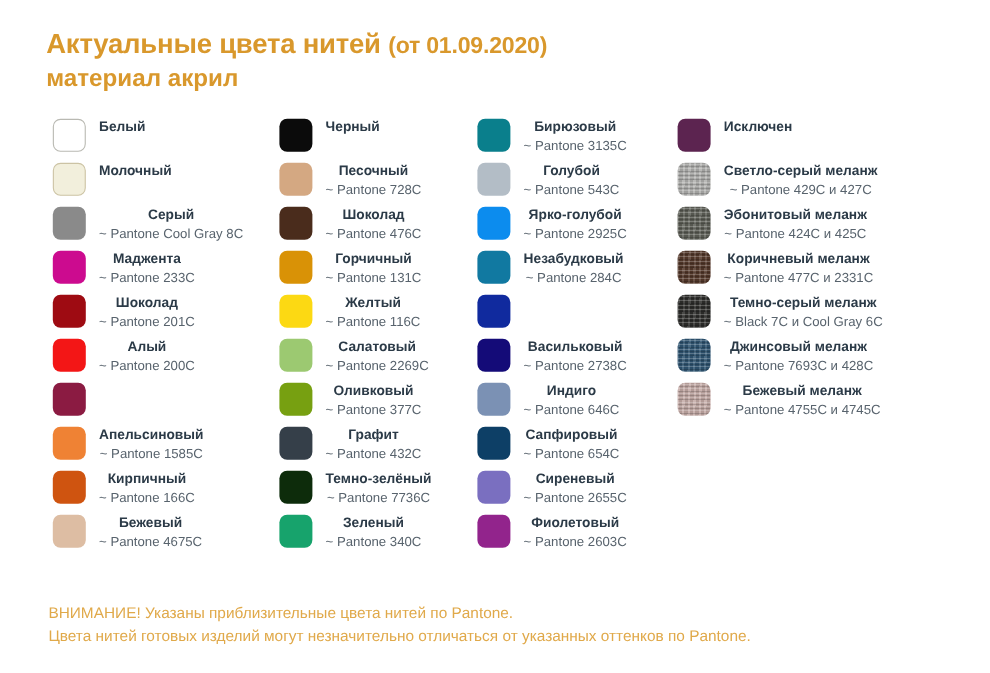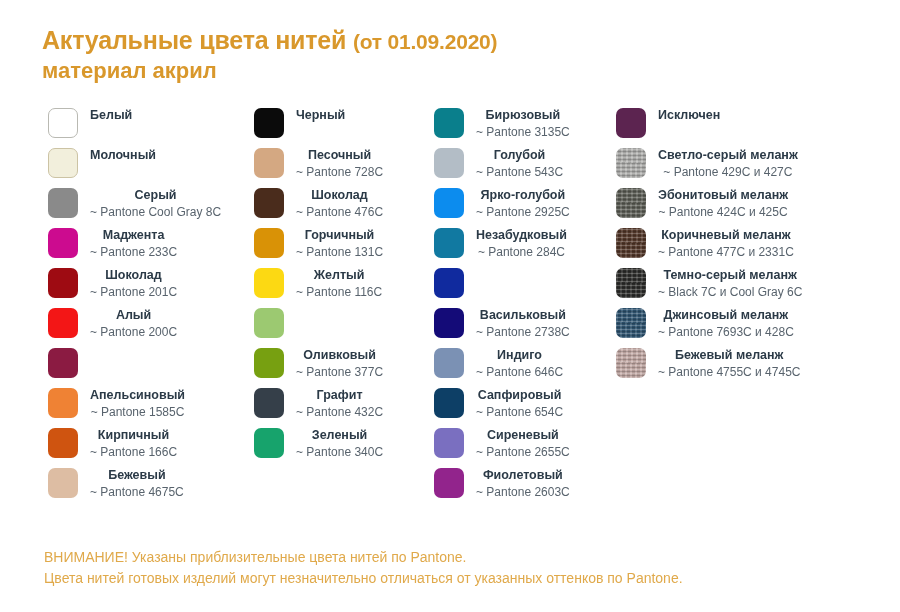--- a/index.html
+++ b/index.html
@@ -290,37 +290,50 @@
         </div>
         <div class="labels">
           <div class="name">Желтый</div>
           <div class="pantone">~ Pantone 116C</div>
         </div>
       </div>
       <div class="swatch-row">
         <div class="chip-wrap">
           <div class="chip" style="background: rgb(156, 201, 113);"></div>
         </div>
+        <div class="labels">
+          <div class="name">Салатовый</div>
+          <div class="pantone">~ Pantone 2269C</div>
+        </div>
       </div>
       <div class="swatch-row">
         <div class="chip-wrap">
           <div class="chip" style="background: rgb(119, 160, 17);"></div>
         </div>
         <div class="labels">
           <div class="name">Оливковый</div>
           <div class="pantone">~ Pantone 377C</div>
         </div>
       </div>
       <div class="swatch-row">
         <div class="chip-wrap">
           <div class="chip" style="background: rgb(53, 63, 73);"></div>
         </div>
         <div class="labels">
           <div class="name">Графит</div>
           <div class="pantone">~ Pantone 432C</div>
+        </div>
+      </div>
+      <div class="swatch-row">
+        <div class="chip-wrap">
+          <div class="chip" style="background: rgb(13, 44, 11);"></div>
+        </div>
+        <div class="labels">
+          <div class="name">Темно-зелёный</div>
+          <div class="pantone">~ Pantone 7736C</div>
         </div>
       </div>
       <div class="swatch-row">
         <div class="chip-wrap">
           <div class="chip" style="background: rgb(23, 163, 108);"></div>
         </div>
         <div class="labels">
           <div class="name">Зеленый</div>
           <div class="pantone">~ Pantone 340C</div>
         </div>

